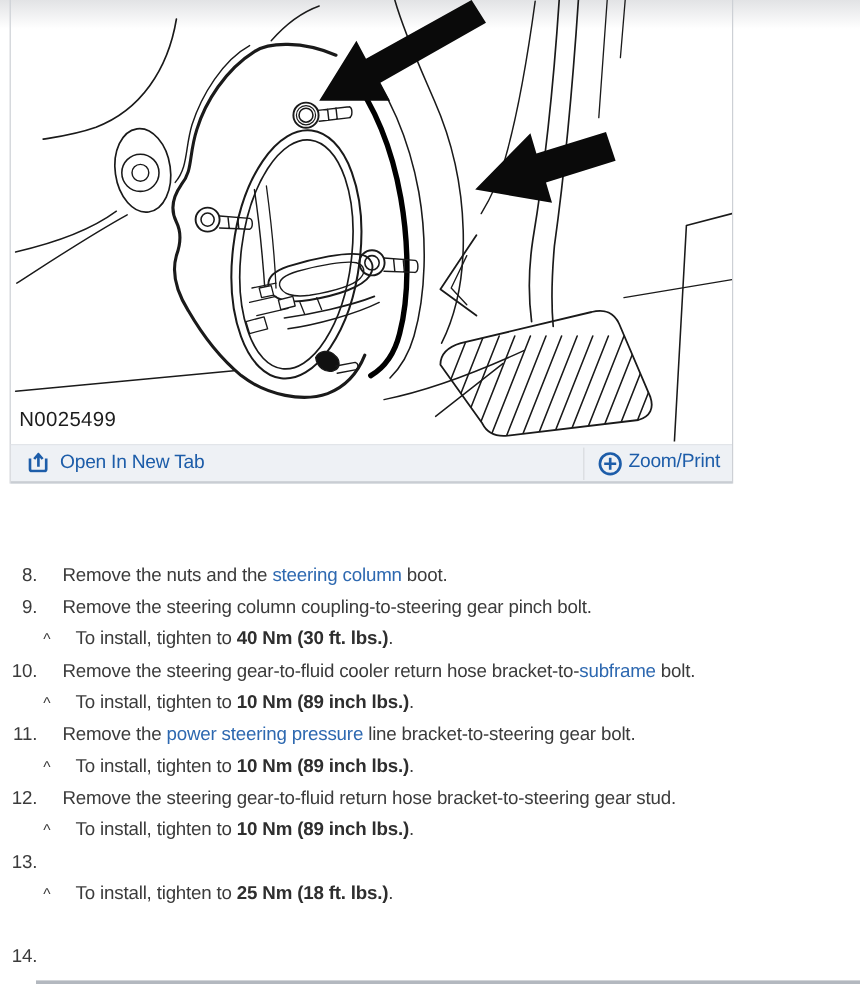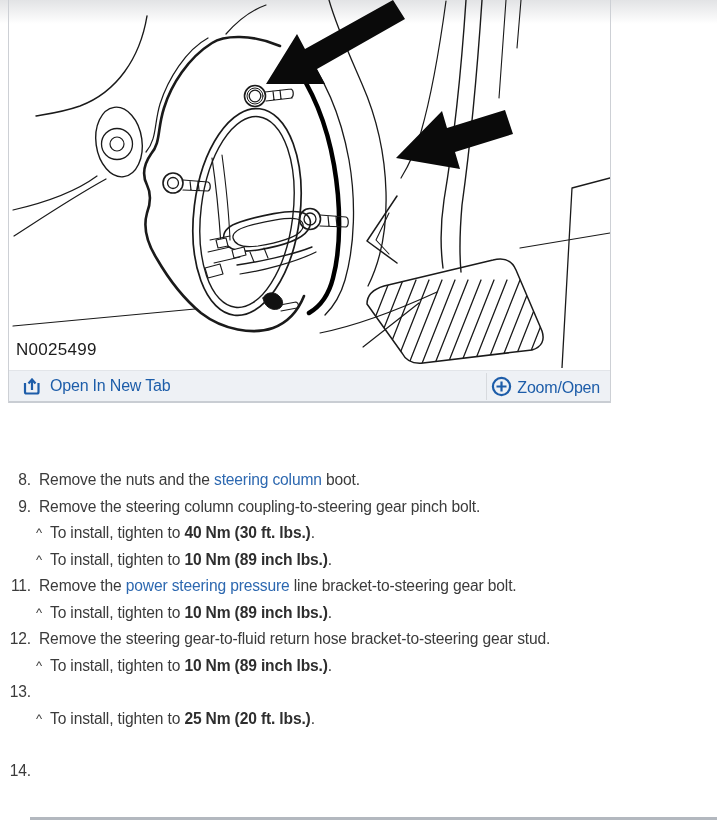--- a/index.html
+++ b/index.html
@@ -13,30 +13,30 @@
   .figure-panel{position:absolute;left:8px;top:0;width:601px;height:403px;
     border-left:1px solid #cdd0d5;border-right:1px solid #cdd0d5;z-index:1;}
   .diagram{position:absolute;left:0;top:0;}
   .fig-id{position:absolute;left:7px;top:340px;font-size:17px;color:#1c1c1c;
     letter-spacing:.3px;text-align:right;}
   .fig-toolbar{position:absolute;left:0;top:370px;width:601px;height:33px;
     box-sizing:border-box;background:var(--toolbar-bg,#eef1f5);
     border-top:1px solid #e2e5e9;border-bottom:2px solid #c9cdd3;
     display:flex;align-items:center;justify-content:space-between;
     padding:0 10px 0 14px;}
-  .tb-link{display:flex;align-items:flex-end;text-decoration:none;
+  .tb-link{display:flex;align-items:flex-start;text-decoration:none;
     color:var(--toolbar-link-blue,#1d5da9);font-size:16px;letter-spacing:-.2px;}
   .tb-link .ic{display:inline-flex;margin-right:9px;}
   .tb-link.right .ic{margin-right:5px;}
   .tb-divider{position:absolute;left:477px;top:2px;width:1px;height:27px;background:#d7dade;}
   .steps{position:absolute;left:2px;top:467px;width:714px;z-index:1;}
   .row{display:flex;line-height:26.5px;font-size:15.6px;color:#3b3b3b;
     letter-spacing:-.15px;white-space:nowrap;}
   .row .marker{flex:0 0 29px;width:29px;text-align:right;}
-  .row .txt{margin-left:8px;}
+  .row .txt{margin-left:21px;}
   .row.sub .marker{flex:0 0 40px;width:40px;font-size:13px;}
   .row.gap{margin-top:26px;flex-direction:column;}
   .txt .lnk{color:var(--link-blue,#2d68b0);text-decoration:none;}
   .txt b{color:#2e2e2e;text-align:right;}
   .bottom-bar{position:absolute;left:30px;right:0;bottom:0;height:3px;background:#b3b8bf;z-index:2;}
 </style>
 </head>
 <body>
 
 <div class="top-shade"></div>
@@ -130,37 +130,41 @@
       <span>Open In New Tab</span>
     </a>
     <span class="tb-divider"></span>
     <a class="tb-link right" href="#">
       <span class="ic">
         <svg width="21" height="21" viewBox="0 0 21 21">
           <circle cx="10.5" cy="10.5" r="8.6" stroke="#1d5da9" stroke-width="2.2" fill="none"></circle>
           <path d="M 10.5,5.5 L 10.5,15.5 M 5.5,10.5 L 15.5,10.5" stroke="#1d5da9" stroke-width="2.2"></path>
         </svg>
       </span>
-      <span>Zoom/Open</span>
+      <span>Zoom/Print</span>
     </a>
   </div>
 </div>
 
 <div class="steps">
     <div class="row">
       <span class="marker">8.</span>
       <span class="txt"><span>Remove the nuts and the </span><a class="lnk" href="#">steering column</a><span> boot.</span></span>
     </div>
     <div class="row">
       <span class="marker">9.</span>
       <span class="txt"><span>Remove the steering column coupling-to-steering gear pinch bolt.</span></span>
     </div>
     <div class="row sub">
       <span class="marker">^</span>
       <span class="txt"><span>To install, tighten to </span><b>40 Nm (30 ft. lbs.)</b><span>.</span></span>
+    </div>
+    <div class="row">
+      <span class="marker">10.</span>
+      <span class="txt"><span>Remove the steering gear-to-fluid cooler return hose bracket-to-</span><a class="lnk" href="#">subframe</a><span> bolt.</span></span>
     </div>
     <div class="row sub">
       <span class="marker">^</span>
       <span class="txt"><span>To install, tighten to </span><b>10 Nm (89 inch lbs.)</b><span>.</span></span>
     </div>
     <div class="row">
       <span class="marker">11.</span>
       <span class="txt"><span>Remove the </span><a class="lnk" href="#">power steering pressure</a><span> line bracket-to-steering gear bolt.</span></span>
     </div>
     <div class="row sub">
@@ -173,20 +177,20 @@
     </div>
     <div class="row sub">
       <span class="marker">^</span>
       <span class="txt"><span>To install, tighten to </span><b>10 Nm (89 inch lbs.)</b><span>.</span></span>
     </div>
     <div class="row">
       <span class="marker">13.</span>
     </div>
     <div class="row sub">
       <span class="marker">^</span>
-      <span class="txt"><span>To install, tighten to </span><b>25 Nm (20 ft. lbs.)</b><span>.</span></span>
+      <span class="txt"><span>To install, tighten to </span><b>25 Nm (18 ft. lbs.)</b><span>.</span></span>
     </div>
     <div class="row gap">
       <span class="marker">14.</span>
     </div>
   </div>
 
 <div class="bottom-bar"></div>
 
 </body></html>

